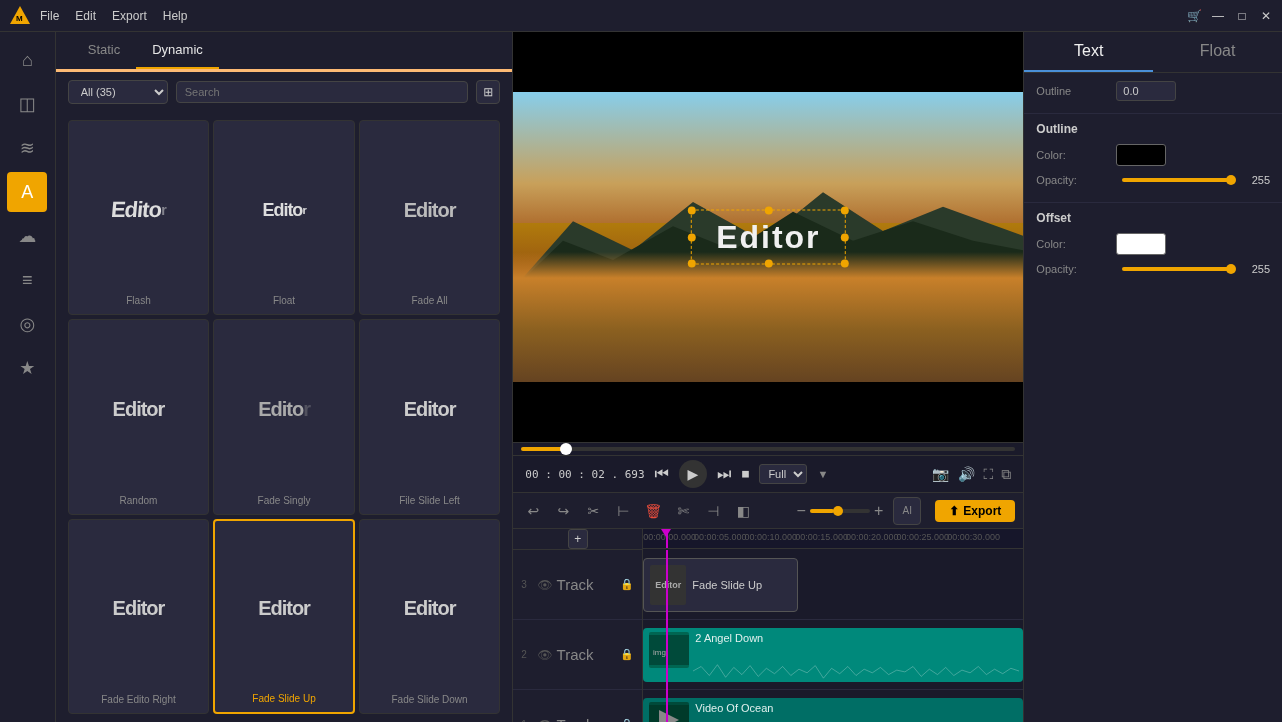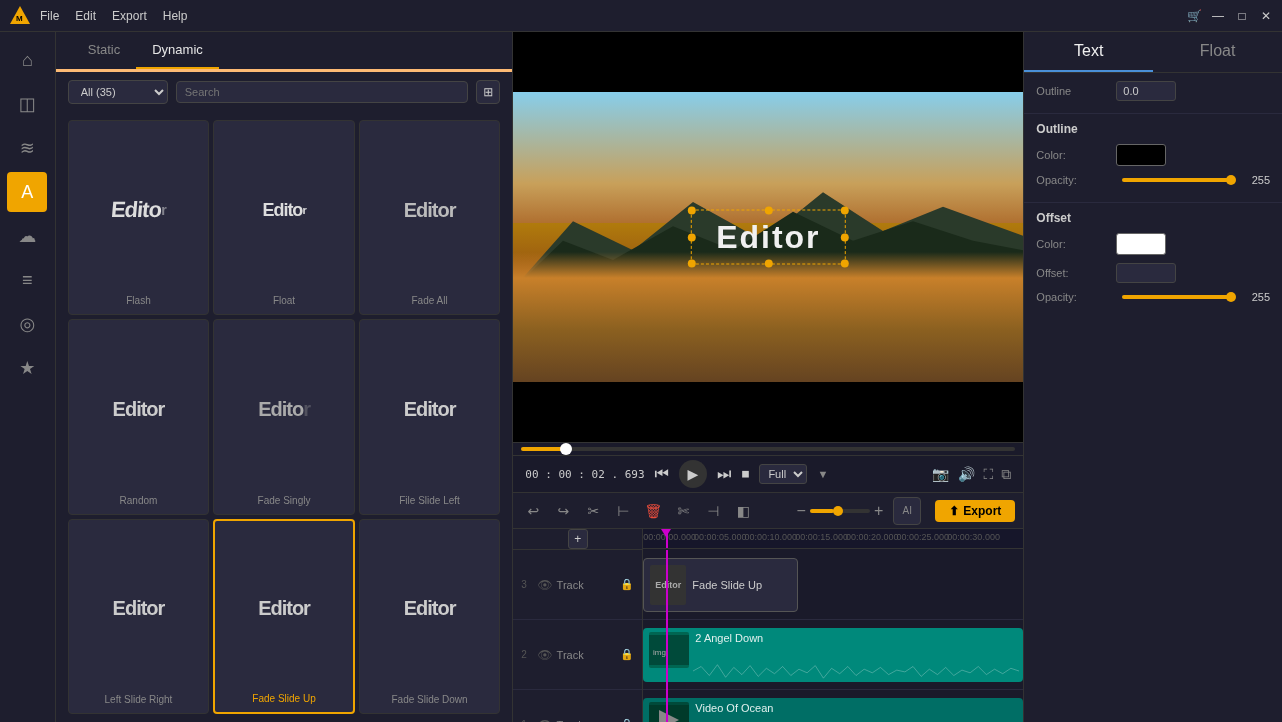--- a/index.html
+++ b/index.html
@@ -68,21 +68,21 @@
     
     .timeline { height: 230px; background: #1a1a2a; border-top: 1px solid #333; display: flex; flex-direction: column; }
     .timeline-toolbar { height: 36px; background: #1e1e2e; display: flex; align-items: center; padding: 0 8px; gap: 6px; border-bottom: 1px solid #333; }
     .tl-btn { background: none; border: none; color: #888; cursor: pointer; font-size: 14px; width: 24px; height: 24px; display: flex; align-items: center; justify-content: center; border-radius: 3px; }
     .tl-zoom { display: flex; align-items: center; gap: 4px; margin-left: auto; }
     .tl-zoom-btn { background: none; border: none; color: #888; cursor: pointer; font-size: 16px; }
     .tl-export-btn { background: #f0a500; border: none; color: #000; padding: 4px 12px; border-radius: 4px; cursor: pointer; font-size: 12px; font-weight: bold; margin-left: 8px; }
     .track-label { height: 70px; display: flex; align-items: center; padding: 0 8px; border-bottom: 1px solid #2a2a3e; gap: 4px; }
     .track-num { color: #555; font-size: 10px; width: 12px; }
     .track-icon { color: #555; font-size: 12px; cursor: pointer; }
-    .track-name { color: #888; font-size: 11px; flex: 1; }
+    .track-name { color: #888; font-size: 15px; flex: 1; }
     .track-lock { color: #555; font-size: 11px; }
     .track-row { height: 70px; border-bottom: 1px solid #2a2a3e; position: relative; }
     .track-item { position: absolute; top: 8px; height: 54px; border-radius: 4px; overflow: hidden; display: flex; align-items: center; padding: 0 8px; font-size: 11px; gap: 8px; }
     .track-item-text { background: #333; border: 1px solid #555; }
     .track-item-video { background: #00897b; }
   </style>
 </head>
 <body>
 
 <div class="titlebar">
@@ -167,21 +167,21 @@
         <div class="label">Fade Singly</div>
       </div>
 
       <div class="style-item">
         <div class="preview" style="font-size:20px;color:#ccc;">Editor</div>
         <div class="label">File Slide Left</div>
       </div>
 
       <div class="style-item">
         <div class="preview" style="font-size:20px;color:#ccc;">Editor</div>
-        <div class="label">Left Slide Right</div>
+        <div class="label">Fade Edito Right</div>
       </div>
 
       <div class="style-item selected">
         <div class="preview" style="font-size:20px;color:#ccc;">Editor</div>
         <div class="label" style="color:#f0a500;">Fade Slide Up</div>
       </div>
 
       <div class="style-item">
         <div class="preview" style="font-size:20px;color:#ccc;">Editor</div>
         <div class="label">Fade Slide Down</div>
@@ -403,24 +403,20 @@
         </div>
       </div>
 
       <div class="prop-section" style="border-top:1px solid #2a2a3e;padding-top:8px;">
         <div class="prop-section-title">Offset</div>
         <div class="prop-row">
           <span class="prop-label">Color:</span>
           <div class="prop-color" style="width:50px;height:22px;background:#ffffff;border:1px solid #666;border-radius:3px;cursor:pointer;"></div>
         </div>
         <div class="prop-row">
-          <span class="prop-label">Offset:</span>
-          <input class="prop-input" type="text" style="background: rgb(42, 42, 62); border: 1px solid rgb(68, 68, 68); color: rgb(204, 204, 204); padding: 3px 6px; border-radius: 3px; font-size: 11px; width: 60px;">
-        </div>
-        <div class="prop-row">
           <span class="prop-label">Opacity:</span>
           <div style="flex:1;display:flex;align-items:center;">
             <div style="flex:1;height:4px;background:#333;border-radius:2px;position:relative;margin:0 6px;cursor:pointer;">
               <div style="width:100%;height:100%;background:#f0a500;border-radius:2px;"></div>
               <div style="width:10px;height:10px;background:#f0a500;border-radius:50%;position:absolute;top:-3px;right:-2px;"></div>
             </div>
           </div>
           <span class="prop-value">255</span>
         </div>
       </div>

